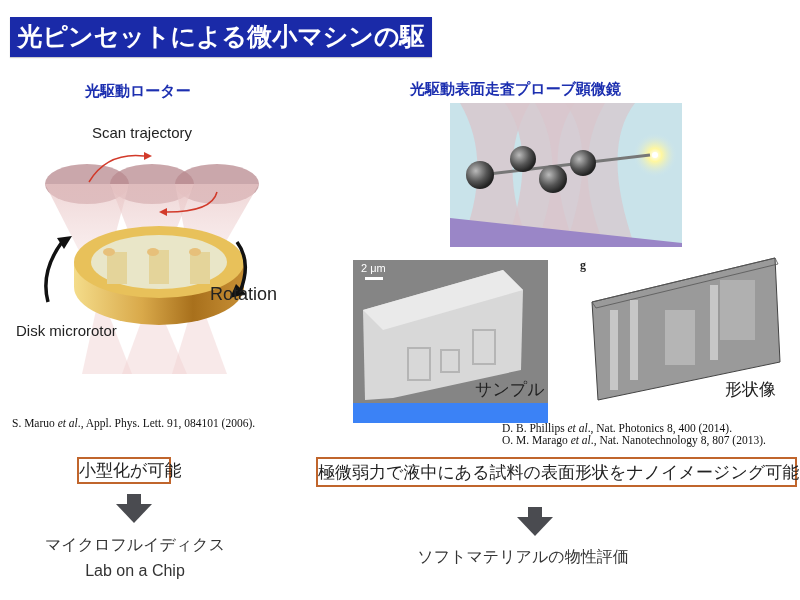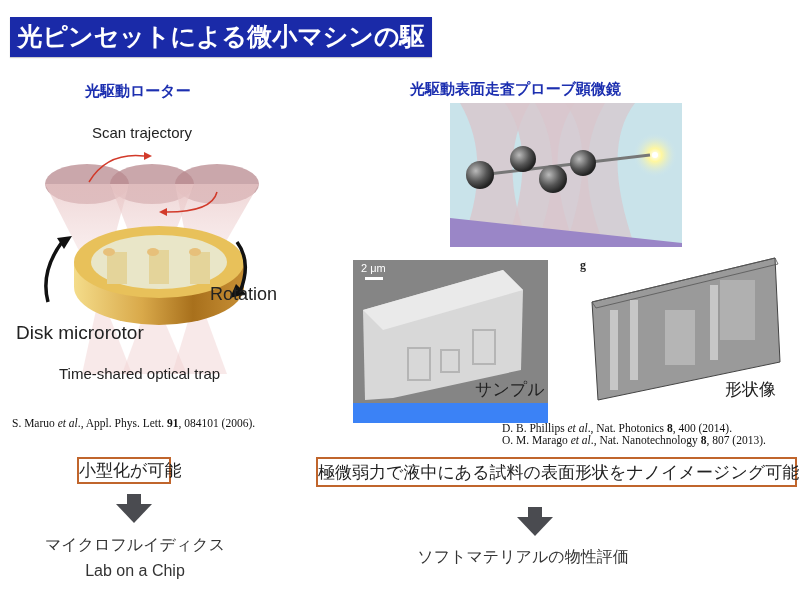--- a/index.html
+++ b/index.html
@@ -6,21 +6,21 @@
   body { width:800px; height:600px; background:#ffffff; position:relative; overflow:hidden;
          font-family:"DejaVu Sans","Liberation Sans",sans-serif; }
   .abs { position:absolute; }
   .title-bar { left:10px; top:17px; width:422px; height:40px; background:#1a2aa8;
                color:#ffffff; font-size:25px; font-weight:bold; line-height:40px; text-align:center;
                letter-spacing:0px; box-shadow:0 1px 1px rgba(0,0,0,0.2); }
   .subtitle { color:#1c2fb0; font-size:15px; font-weight:bold; white-space:nowrap; }
   .fig-label { color:#222; font-family:"Liberation Sans",sans-serif; white-space:nowrap; }
   .citation { font-family:"Liberation Serif","DejaVu Serif",serif; font-size:11.5px; color:#111; white-space:nowrap; }
   .citation i { font-style:italic; }
-  .citation b { font-weight:bold; }
+  .citation b { font-weight:normal; }
   .orange-box { border:2px solid #c0652c; box-sizing:border-box; font-size:17px; color:#222;
                 white-space:nowrap; text-align:center; background:#fff; }
   .below-text { font-family:"Liberation Sans",sans-serif; color:#333; font-size:16px; text-align:center; white-space:nowrap; }
   .img-panel { overflow:hidden; }
 </style>
 </head>
 <body>
 
 <div class="abs title-bar">光ピンセットによる微小マシンの駆動</div>
 
@@ -70,22 +70,21 @@
     <path d="M205,80 Q200,100 155,100" stroke="#d23a2a" stroke-width="1.5" fill="none"></path>
     <polygon points="155,96 147,100 155,104" fill="#d23a2a"></polygon>
 
     <path d="M36,190 Q28,160 50,130" stroke="#111" stroke-width="3.5" fill="none"></path>
     <polygon points="45,126 60,124 52,137" fill="#111"></polygon>
     <path d="M225,130 Q240,150 228,180" stroke="#111" stroke-width="3.5" fill="none"></path>
     <polygon points="234,182 218,186 224,172" fill="#111"></polygon>
   </svg>
   <div class="abs fig-label" style="left:80px; top:12px; font-size:15px;">Scan trajectory</div>
   <div class="abs fig-label" style="left:198px; top:172px; font-size:18px;">Rotation</div>
-  <div class="abs fig-label" style="left:4px; top:210px; font-size:19px;">Disk microrotor</div>
-  <div class="abs fig-label" style="left:47px; top:253px; font-size:15px;">Time-shared optical trap</div>
+  <div class="abs fig-label" style="left:4px; top:210px; font-size:15px;">Disk microrotor</div>
 </div>
 
 <div class="abs subtitle" style="left:410px; top:80px;">光駆動表面走査プローブ顕微鏡</div>
 
 <div class="abs img-panel" style="left:450px; top:103px; width:232px; height:144px; background:#cfe7ee;">
   <svg width="232" height="144" viewBox="0 0 232 144">
     <defs>
       <radialGradient id="sun" cx="0.5" cy="0.5" r="0.5">
         <stop offset="0" stop-color="#ffffff"></stop>
         <stop offset="0.3" stop-color="#fff7a0"></stop>

